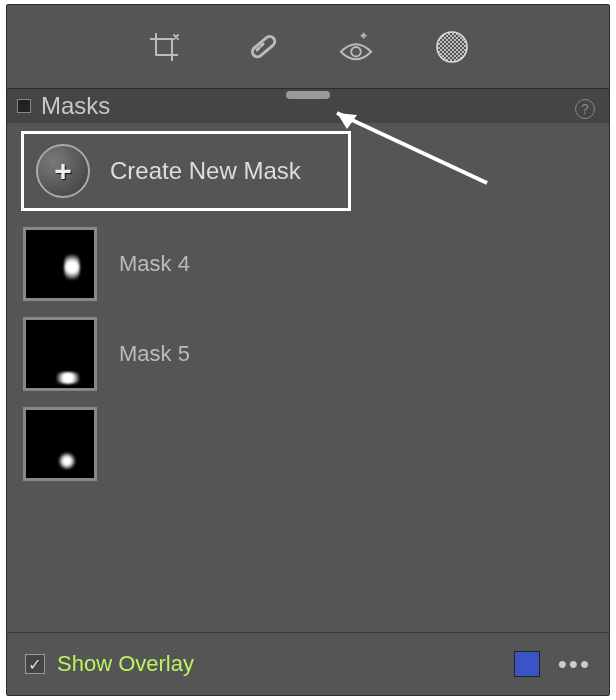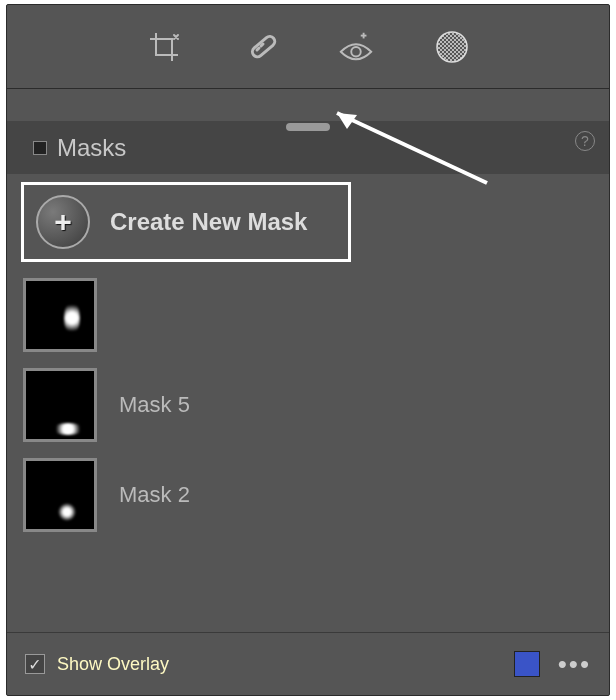--- a/index.html
+++ b/index.html
@@ -23,27 +23,26 @@
   .toolbar {
     height: 84px;
     display: flex;
     align-items: center;
     justify-content: center;
     gap: 58px;
     border-bottom: 1px solid #2b2b2b;
   }
   .toolbar .tool { width: 38px; height: 38px; display:flex; align-items:center; justify-content:center; cursor:pointer; }
   .header {
-    height: 53px;
+    height: 34px;
     background: #454545;
     display: flex;
     align-items: center;
     position: relative;
-    padding-left: 26px;
-    margin-top: 32px;
+    padding-left: 10px;
   }
   .header .sq {
     width: 14px; height: 14px;
     background: #222;
     border: 1px solid #888;
     margin-right: 10px;
   }
   .header .title {
     color: #c8c8c8;
     font-size: 24px;
@@ -102,21 +101,21 @@
   .plus-circle .plus {
     color: #eee;
     font-size: 30px;
     font-weight: bold;
     line-height: 1;
     text-shadow: 1px 1px 1px #111;
   }
   .create-label {
     color: #ddd;
     font-size: 24px;
-    font-weight: 700;
+    font-weight: 400;
   }
   .mask-item {
     display: flex;
     align-items: center;
     gap: 22px;
     padding: 8px 0 8px 2px;
     cursor: pointer;
   }
   .thumb {
     width: 74px; height: 74px;
@@ -153,22 +152,22 @@
   }
   .chk {
     width: 20px; height: 20px;
     border: 1px solid #999;
     background: #444;
     margin-right: 12px;
     display:flex; align-items:center; justify-content:center;
     color:#ddd; font-size:16px;
   }
   .footer-label {
-    color: #fef9c3;
-    font-size: 18px;
+    color: #bef264;
+    font-size: 22px;
     font-weight: 300;
     flex: 1;
   }
   .swatch {
     width: 26px; height: 26px;
     border: 1px solid #222;
     margin-right: 18px;
   }
   .dots {
     color: #ccc;
@@ -238,34 +237,34 @@
       <div class="plus-circle">
         <div class="plus">+</div>
       </div>
       <div class="create-label">Create New Mask</div>
     </div>
 
     <div class="mask-item">
       <div class="thumb">
         <div class="blob" style="width:16px;height:34px;left:38px;top:20px;"></div>
       </div>
+      <div class="mask-label">Mask 4</div>
     </div>
 
     <div class="mask-item">
       <div class="thumb">
         <div class="blob" style="width:32px;height:12px;left:26px;top:52px;"></div>
       </div>
       <div class="mask-label">Mask 5</div>
     </div>
 
     <div class="mask-item">
       <div class="thumb">
         <div class="blob" style="width:18px;height:18px;left:32px;top:42px;"></div>
       </div>
-      <div class="mask-label">Mask 2</div>
     </div>
 
 
   </div>
 
   <div class="divider"></div>
 
   <div class="footer">
     <div class="chk">✓</div>
     <div class="footer-label">Show Overlay</div>

